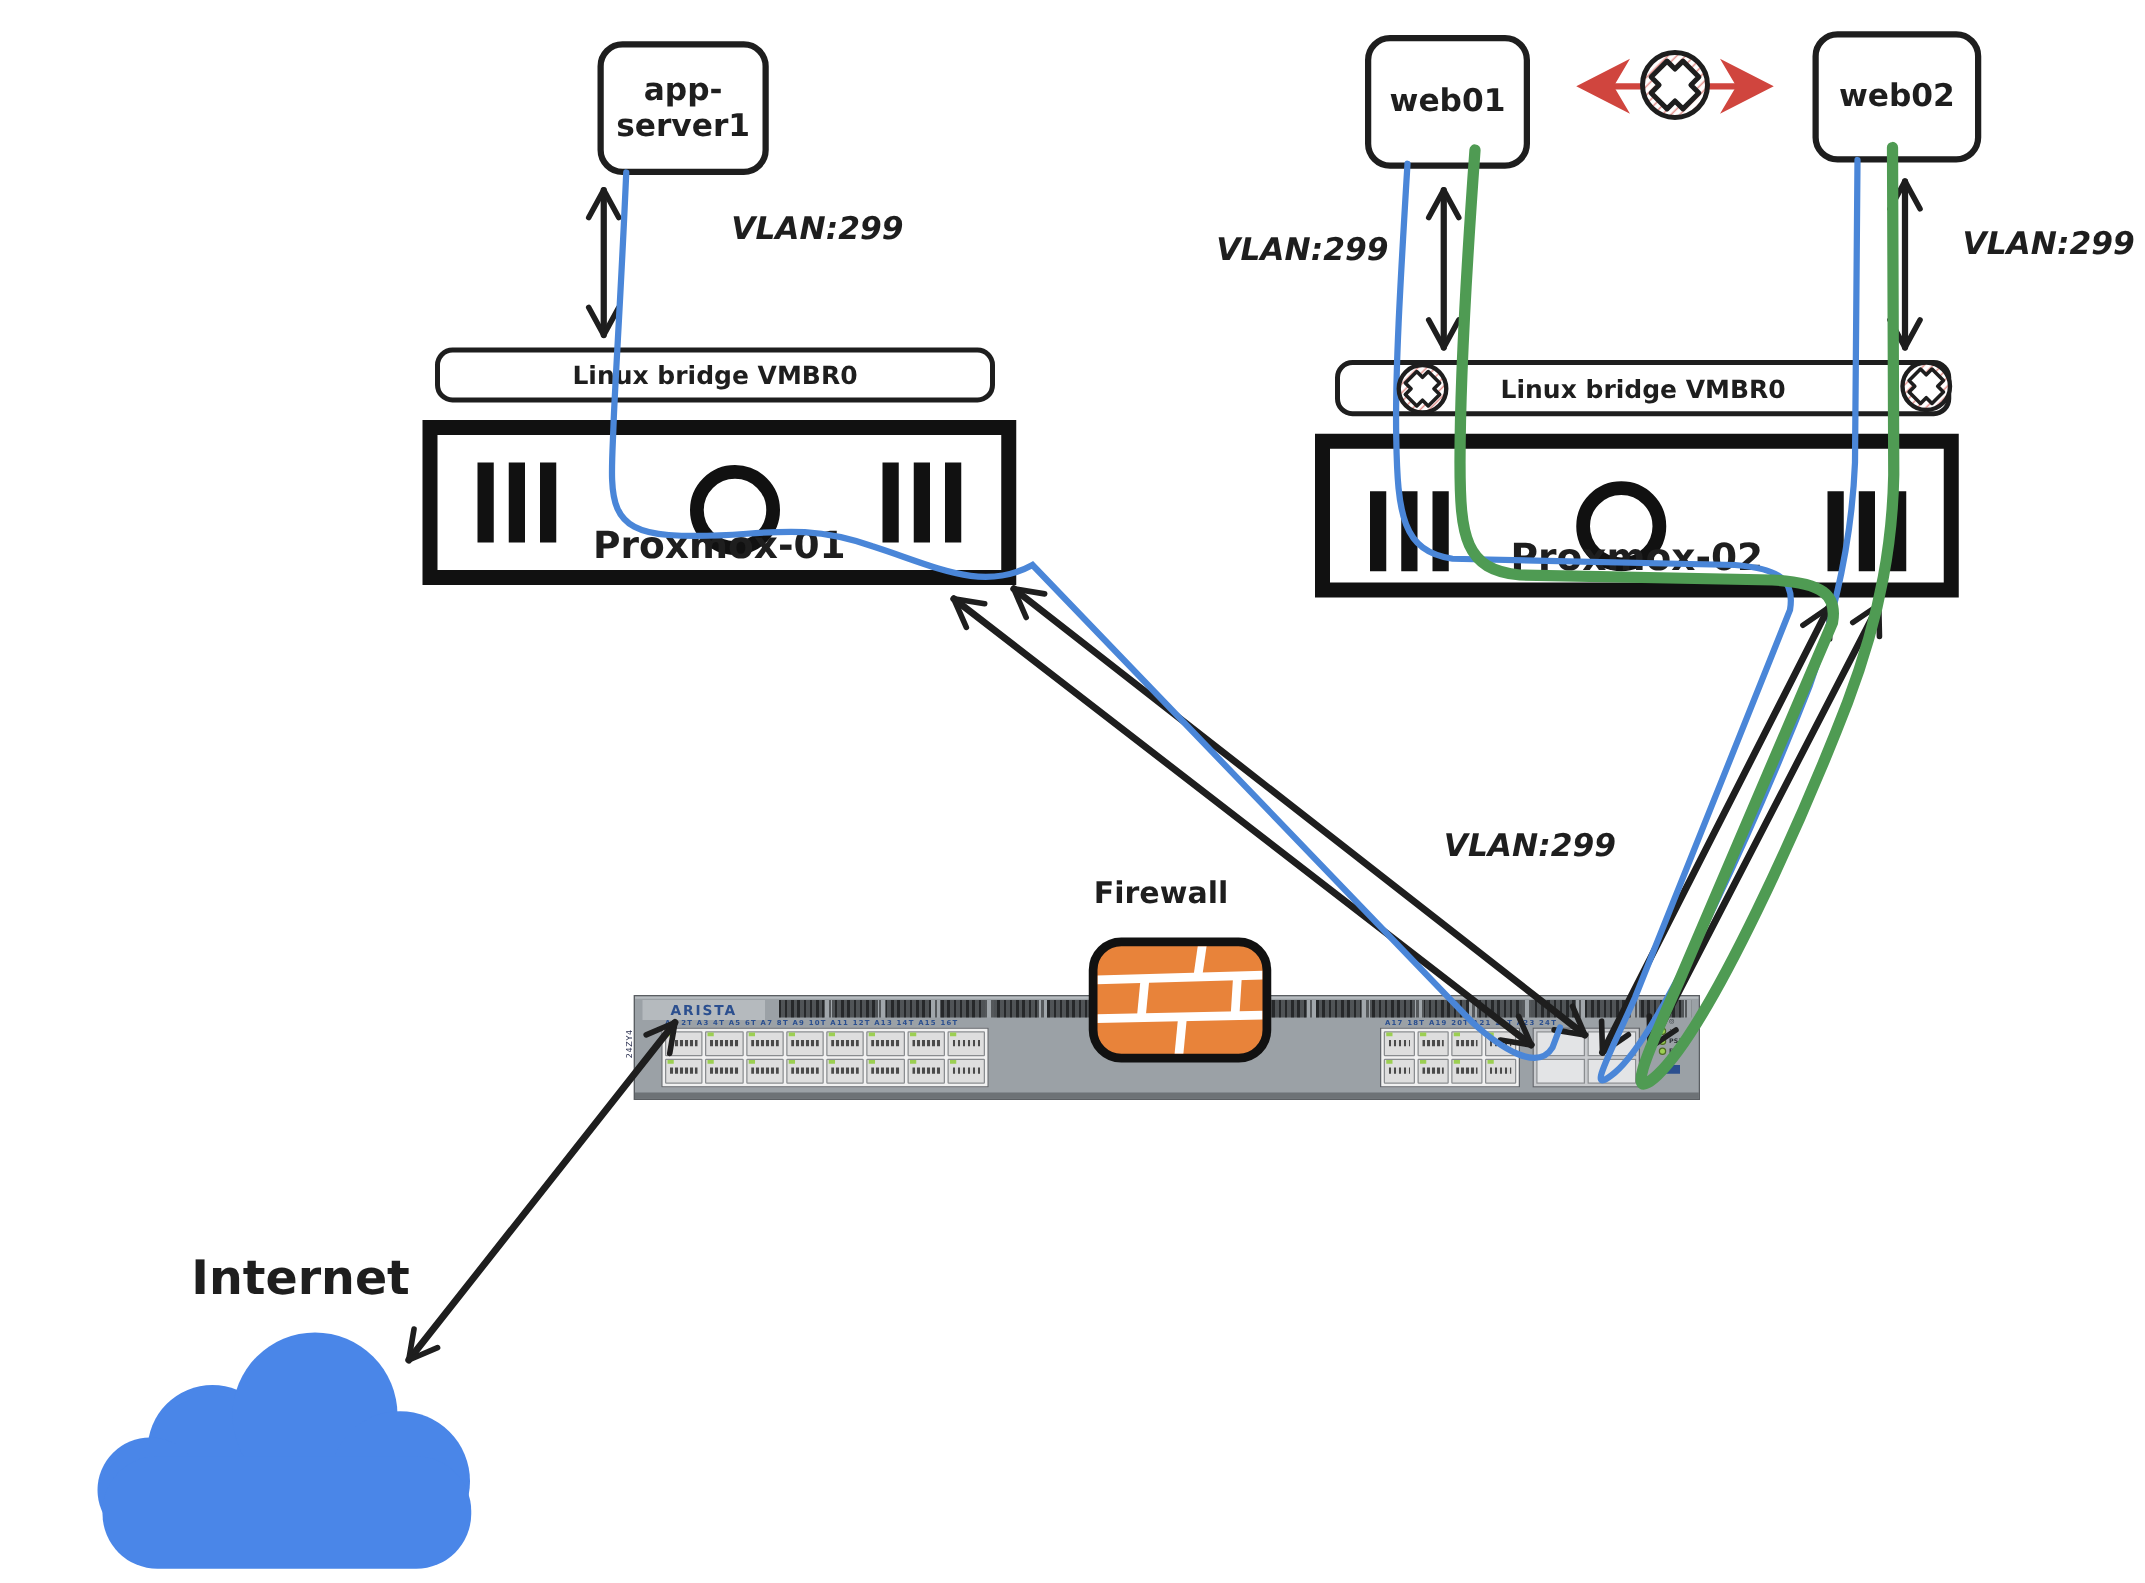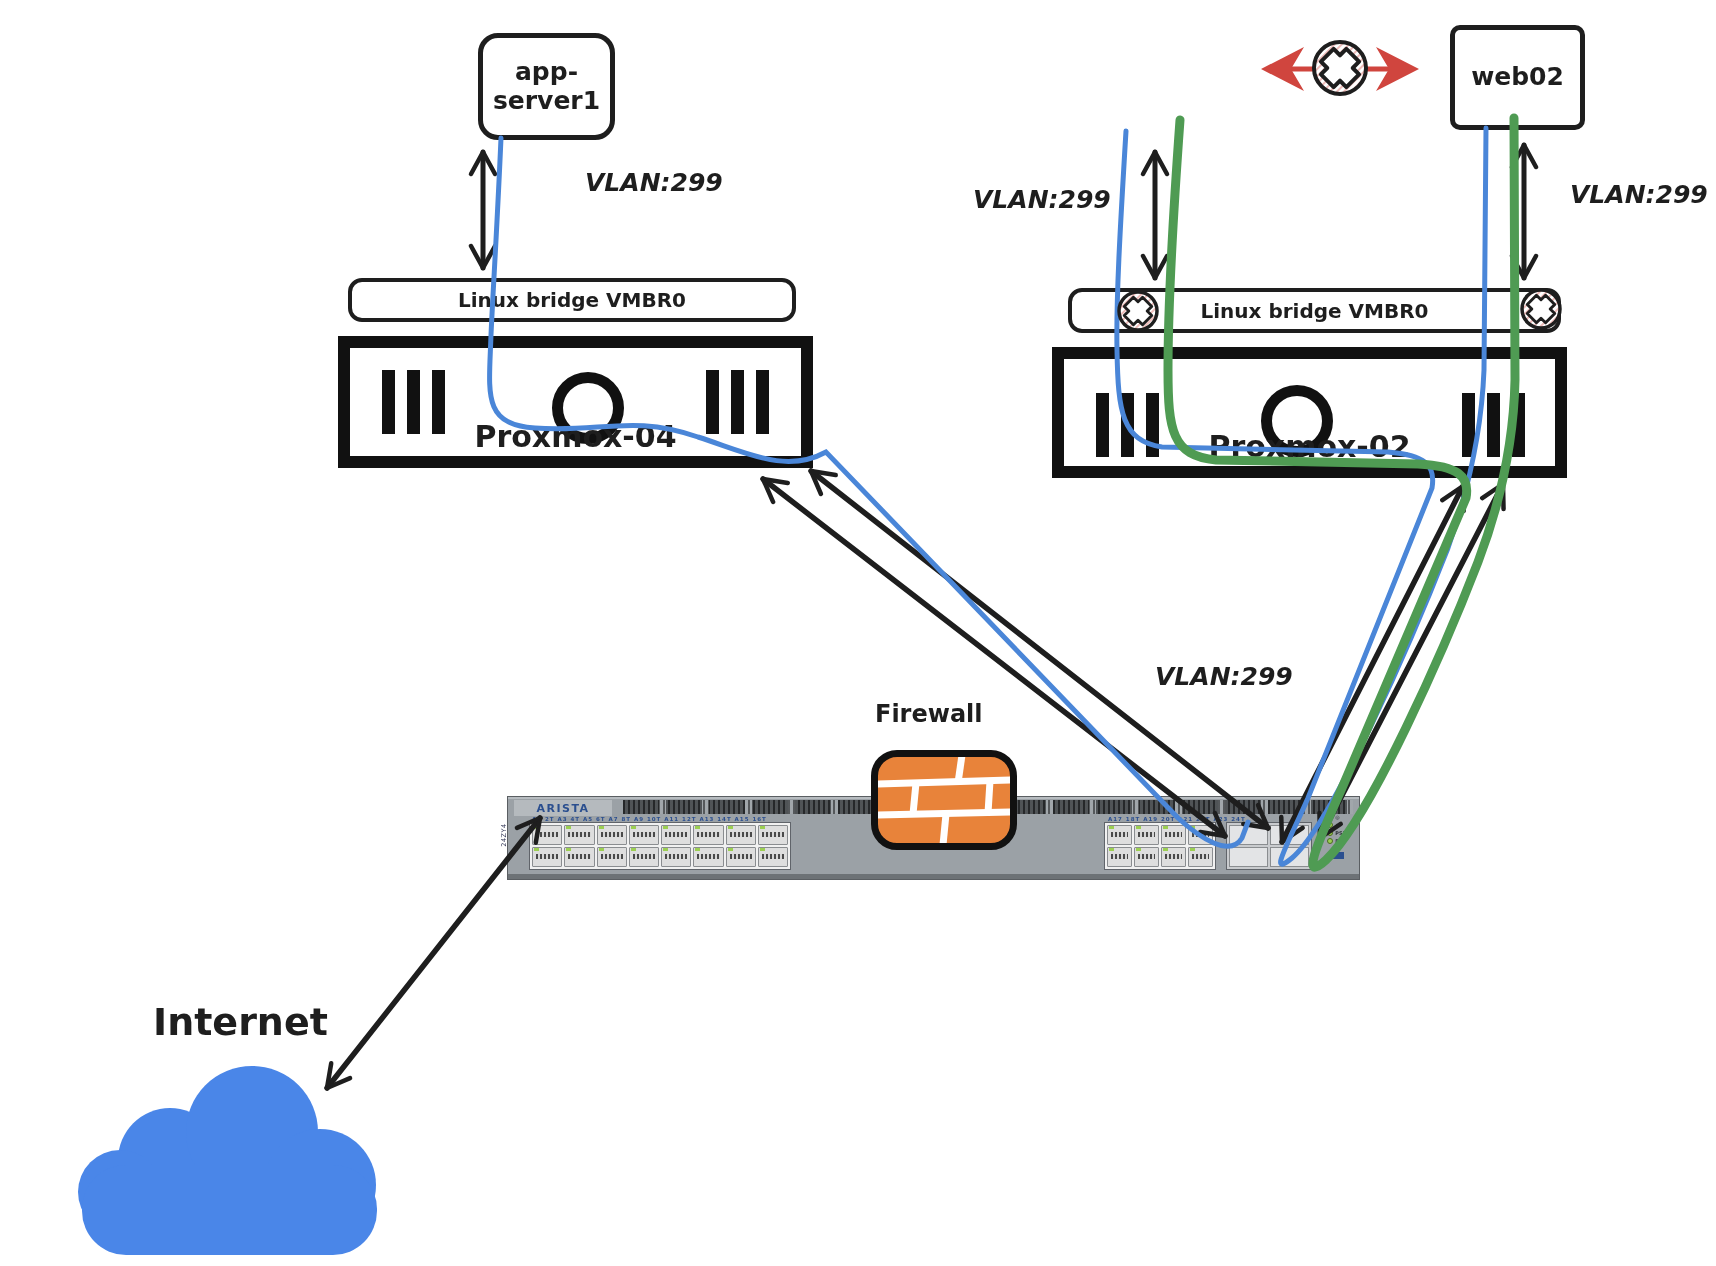--- a/index.html
+++ b/index.html
@@ -55,39 +55,40 @@
   .fw{border:7px solid #111;border-radius:26px;background:#e8833a;overflow:hidden;z-index:5;}
   svg.overlay{position:absolute;left:0;top:0;pointer-events:none;z-index:6;}
 </style>
 </head>
 <body>
 
 <div id="canvas">
 
   <div class="node abs" style="left:458px;top:33px;width:127px;height:97px;">app-server1</div>
 
-  <div class="node abs" style="left:1430px;top:25px;width:125px;height:95px;border-radius:10px;">web02</div>
+  <div class="node abs" style="left:1072px;top:28px;width:122px;height:97px;">web01</div>
+  <div class="node abs" style="left:1430px;top:25px;width:125px;height:95px;">web02</div>
 
   <div class="vlan abs" style="left:565px;top:168px;">VLAN:299</div>
   <div class="vlan abs" style="left:953px;top:185px;">VLAN:299</div>
   <div class="vlan abs" style="left:1550px;top:180px;">VLAN:299</div>
   <div class="vlan abs" style="left:1135px;top:662px;">VLAN:299</div>
 
   <div class="bridge abs" style="left:328px;top:278px;width:440px;height:36px;">Linux bridge VMBR0</div>
 
   <div class="bridge abs" style="left:1048px;top:288px;width:485px;height:37px;">Linux bridge VMBR0</div>
 
   <div class="server abs" style="left:318px;top:336px;width:451px;height:108px;">
     <div class="bars" style="left:32px;top:22px;">
       <div class="bar"></div>
         <div class="bar"></div>
         <div class="bar"></div>
     </div>
     <div class="ring" style="left:202px;top:24px;"></div>
-    <div class="slabel">Proxmox-04</div>
+    <div class="slabel">Proxmox-01</div>
     <div class="bars" style="right:32px;top:22px;">
       <div class="bar"></div>
         <div class="bar"></div>
         <div class="bar"></div>
     </div>
   </div>
 
   <div class="server abs" style="left:1032px;top:347px;width:491px;height:107px;">
     <div class="bars" style="left:32px;top:34px;">
       <div class="bar"></div>

